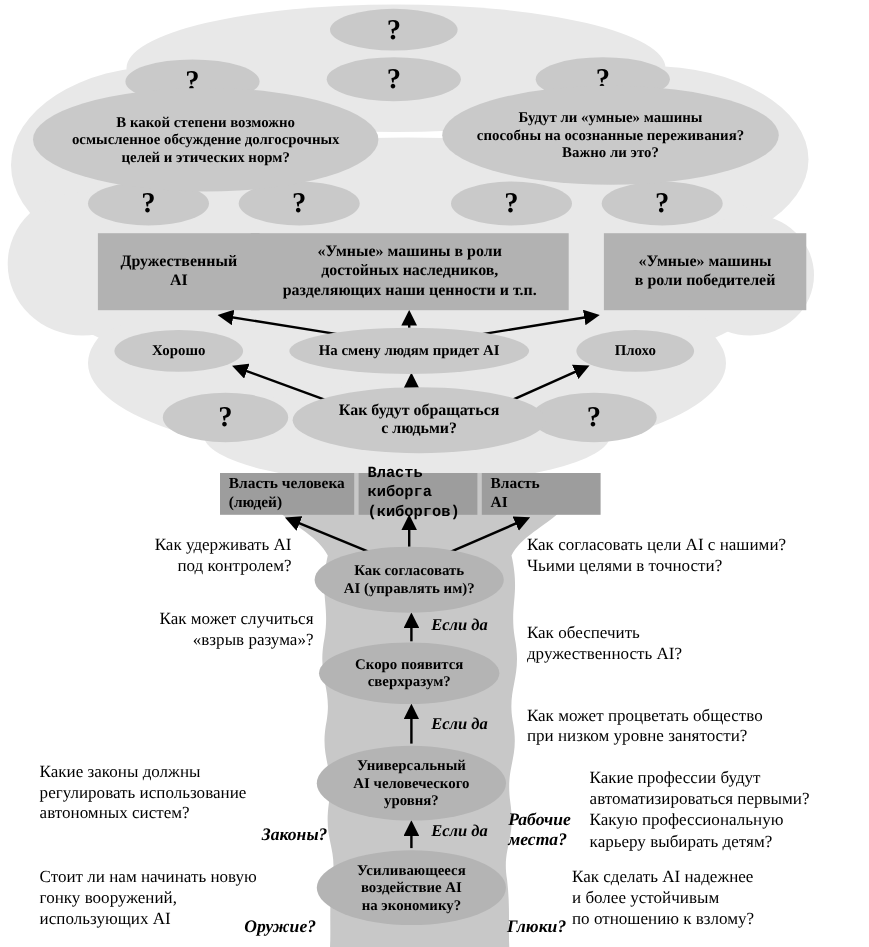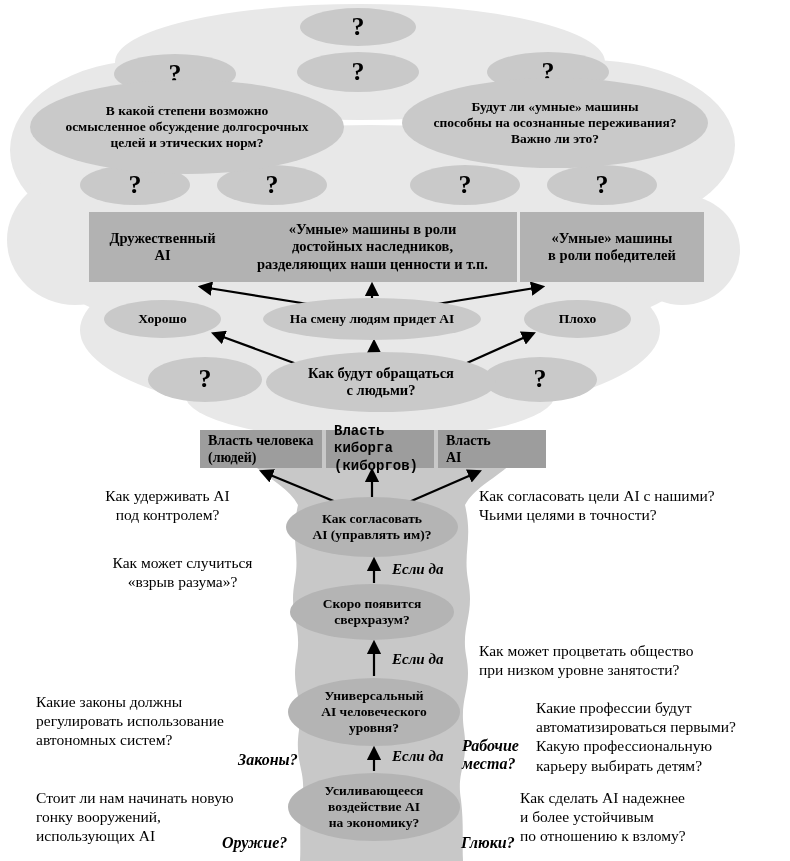--- a/index.html
+++ b/index.html
@@ -27,21 +27,21 @@
   .power {
     background:#9d9d9d; font-size:14px; line-height:1.25;
     justify-content:flex-start; text-align:left; padding-left:8px;
   }
   .tnode { background:#b4b4b4; font-size:13.5px; }
 
   .side {
     position:absolute; z-index:2; font-size:15.5px; line-height:1.24;
     white-space:pre-line;
   }
-  .side.ctr { text-align:center; }
+  .side.ctr { text-align:right; }
   .lbl {
     position:absolute; z-index:2; font-size:16px; line-height:1.15;
     font-weight:bold; font-style:italic; white-space:pre-line;
   }
   .ifyes {
     position:absolute; z-index:2; font-size:15px;
     font-weight:bold; font-style:italic;
   }
 </style>
 </head>
@@ -116,21 +116,21 @@
 целей и этических норм?</div>
   <div class="node ell bubble" style="left:402px;top:78px;width:306px;height:90px;">Будут ли «умные» машины
 способны на осознанные переживания?
 Важно ли это?</div>
 
   <div class="node obox" style="left:75px;top:212px;width:147px;height:70px;margin-left:14px;">Дружественный
 AI</div>
   <div class="node obox" style="left:228px;top:212px;width:289px;height:70px;">«Умные» машины в роли
 достойных наследников,
 разделяющих наши ценности и т.п.</div>
-  <div class="node obox" style="left:520px;top:212px;width:184px;height:70px;padding-left:8px;">«Умные» машины
+  <div class="node obox" style="left:549px;top:212px;width:184px;height:70px;padding-left:8px;">«Умные» машины
 в роли победителей</div>
 
   <div class="node ell rnode" style="left:104px;top:300px;width:117px;height:38px;">Хорошо</div>
   <div class="node ell rnode" style="left:263px;top:298px;width:218px;height:42px;">На смену людям придет AI</div>
   <div class="node ell rnode" style="left:524px;top:300px;width:107px;height:38px;">Плохо</div>
 
   <div class="node ell rnode" style="left:266px;top:352px;width:230px;height:60px;font-size:14.5px;">Как будут обращаться
 с людьми?</div>
 
   <div class="node power" style="left:200px;top:430px;width:122px;height:38px;">Власть человека
@@ -163,20 +163,22 @@
 регулировать использование
 автономных систем?</div>
   <div class="lbl" style="left:238px;top:751px;">Законы?</div>
   <div class="side" style="left:36px;top:788px;width:240px;">Стоит ли нам начинать новую
 гонку вооружений,
 использующих AI</div>
   <div class="lbl" style="left:222px;top:834px;">Оружие?</div>
 
   <div class="side" style="left:479px;top:486px;width:300px;">Как согласовать цели AI с нашими?
 Чьими целями в точности?</div>
+  <div class="side" style="left:479px;top:566px;width:220px;">Как обеспечить
+дружественность AI?</div>
   <div class="side" style="left:479px;top:641px;width:300px;">Как может процветать общество
 при низком уровне занятости?</div>
   <div class="side" style="left:536px;top:698px;width:245px;">Какие профессии будут
 автоматизироваться первыми?
 Какую профессиональную
 карьеру выбирать детям?</div>
   <div class="lbl" style="left:462px;top:737px;width:90px;">Рабочие
 места?</div>
   <div class="side" style="left:520px;top:788px;width:250px;">Как сделать AI надежнее
 и более устойчивым

